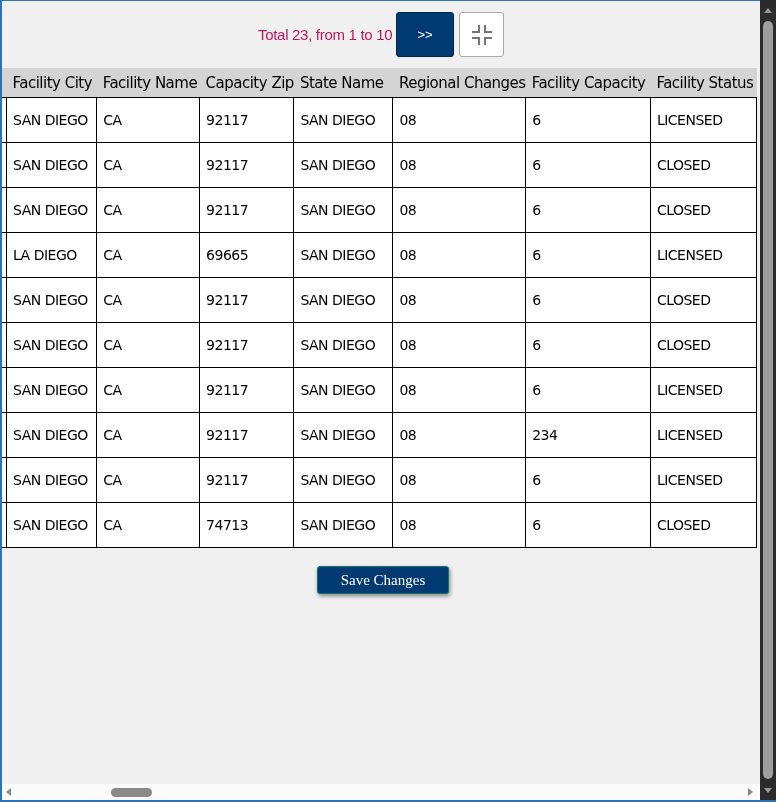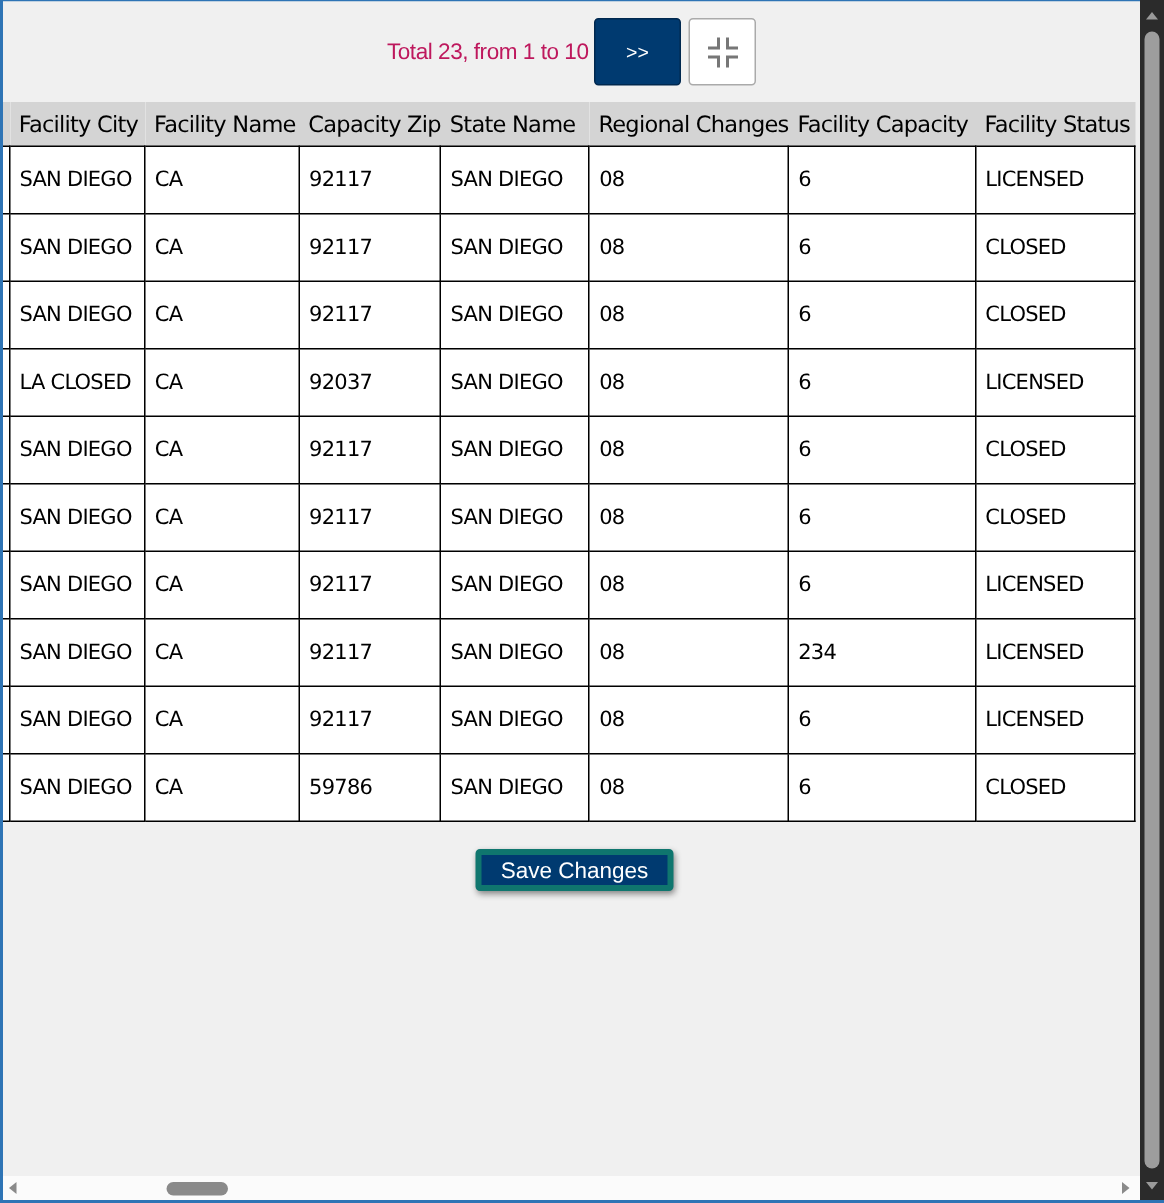--- a/index.html
+++ b/index.html
@@ -57,22 +57,22 @@
     border: none;
     margin-left: 24px;
   }
   tbody td {
     height: 44px; padding: 0 0 0 6px; border: 1px solid #000;
     background: #fff; white-space: nowrap; overflow: hidden;
     font-size: 14px; letter-spacing: -0.5px;
   }
   .save-btn {
     position: absolute; left: 315px; top: 565px; width: 132px; height: 28px;
-    background: #003a70; border: 4px solid #0f766e; border-radius: 3px;
-    color: #fff; font-family: Liberation Sans, sans-serif; font-size: 15px;
+    background: #003a70; border: 1px solid #0f766e; border-radius: 3px;
+    color: #fff; font-family: Liberation Serif, serif; font-size: 15px;
     box-shadow: 1px 2px 4px rgba(0,0,0,0.45);
     box-sizing: border-box; cursor: pointer;
     display: flex; align-items: center; justify-content: center;
   }
   .vscroll {
     position: absolute; left: 760px; top: 0; width: 16px; height: 800px;
     background: #2b2b2b;
   }
   .vscroll .up, .vscroll .down {
     position: absolute; left: 4px; width: 0; height: 0;
@@ -170,23 +170,23 @@
           <td>SAN DIEGO</td>
           <td>CA</td>
           <td>92117</td>
           <td>SAN DIEGO</td>
           <td>08</td>
           <td>6</td>
           <td>CLOSED</td>
         </tr>
         <tr>
           <td></td>
-          <td>LA CLOSED</td>
-          <td>CA</td>
-          <td>92037</td>
+          <td>LA DIEGO</td>
+          <td>CA</td>
+          <td>69665</td>
           <td>SAN DIEGO</td>
           <td>08</td>
           <td>6</td>
           <td>LICENSED</td>
         </tr>
         <tr>
           <td></td>
           <td>SAN DIEGO</td>
           <td>CA</td>
           <td>92117</td>
@@ -232,21 +232,21 @@
           <td>92117</td>
           <td>SAN DIEGO</td>
           <td>08</td>
           <td>6</td>
           <td>LICENSED</td>
         </tr>
         <tr>
           <td></td>
           <td>SAN DIEGO</td>
           <td>CA</td>
-          <td>59786</td>
+          <td>74713</td>
           <td>SAN DIEGO</td>
           <td>08</td>
           <td>6</td>
           <td>CLOSED</td>
         </tr>
       </tbody>
     </table>
   </div>
 
   <button class="save-btn">Save Changes</button>

